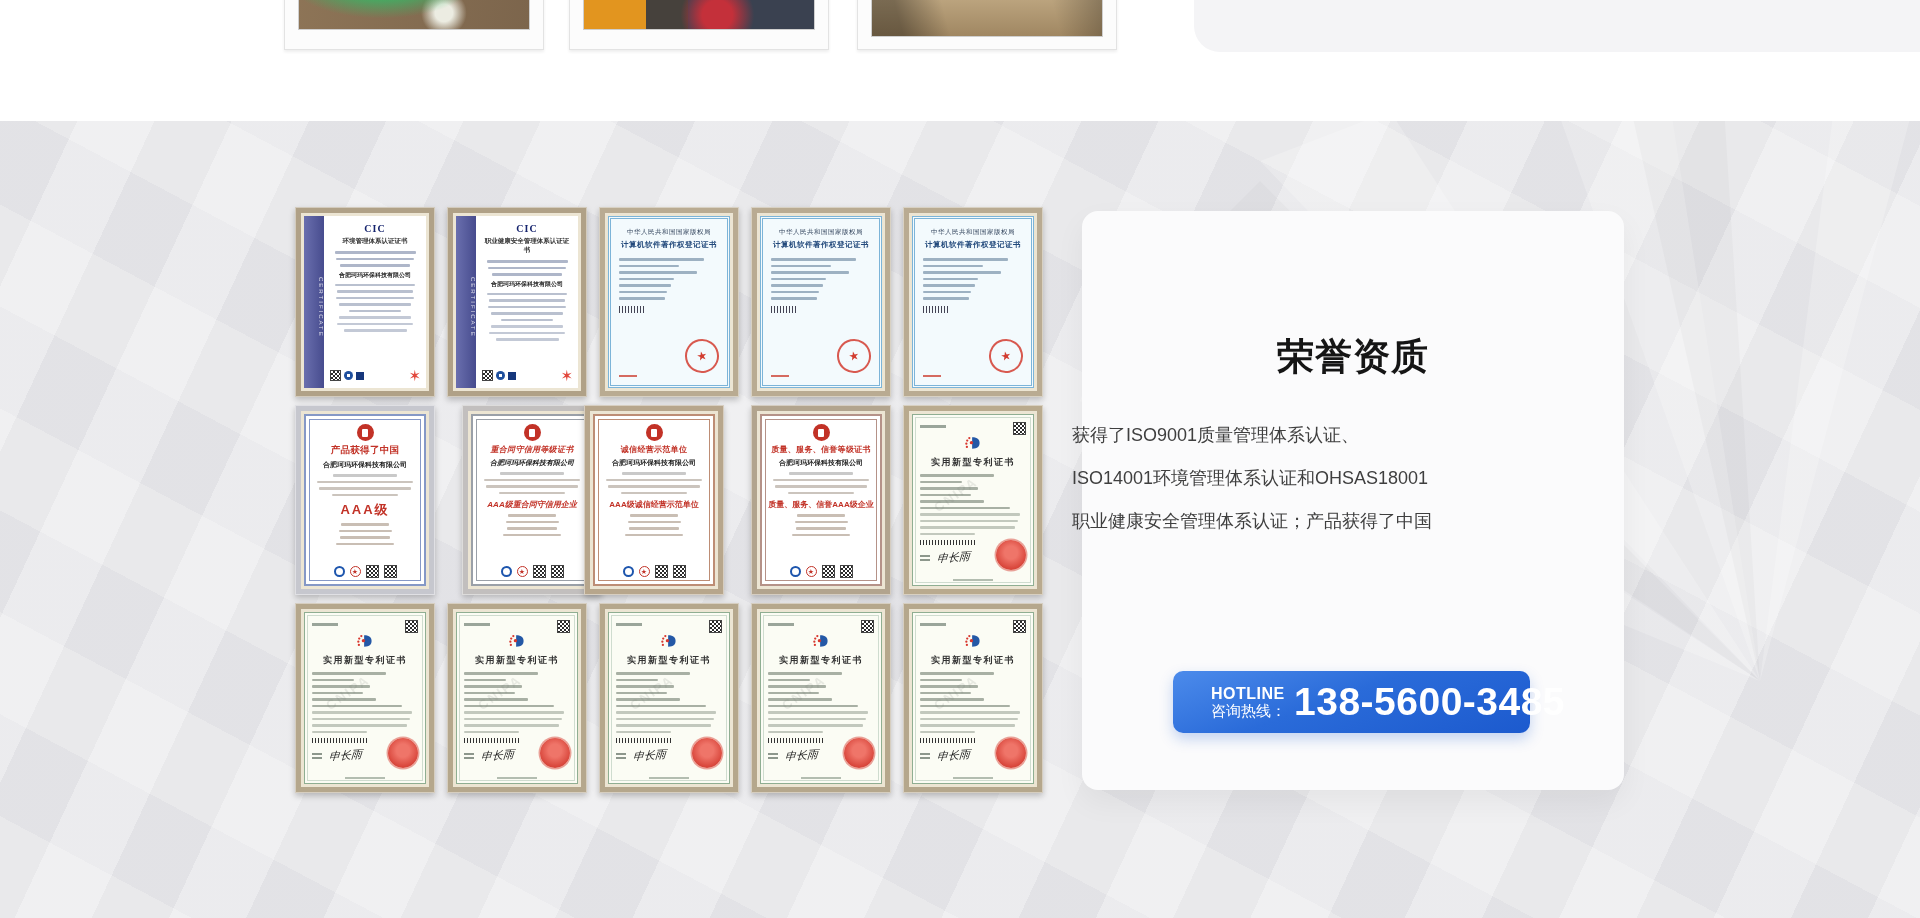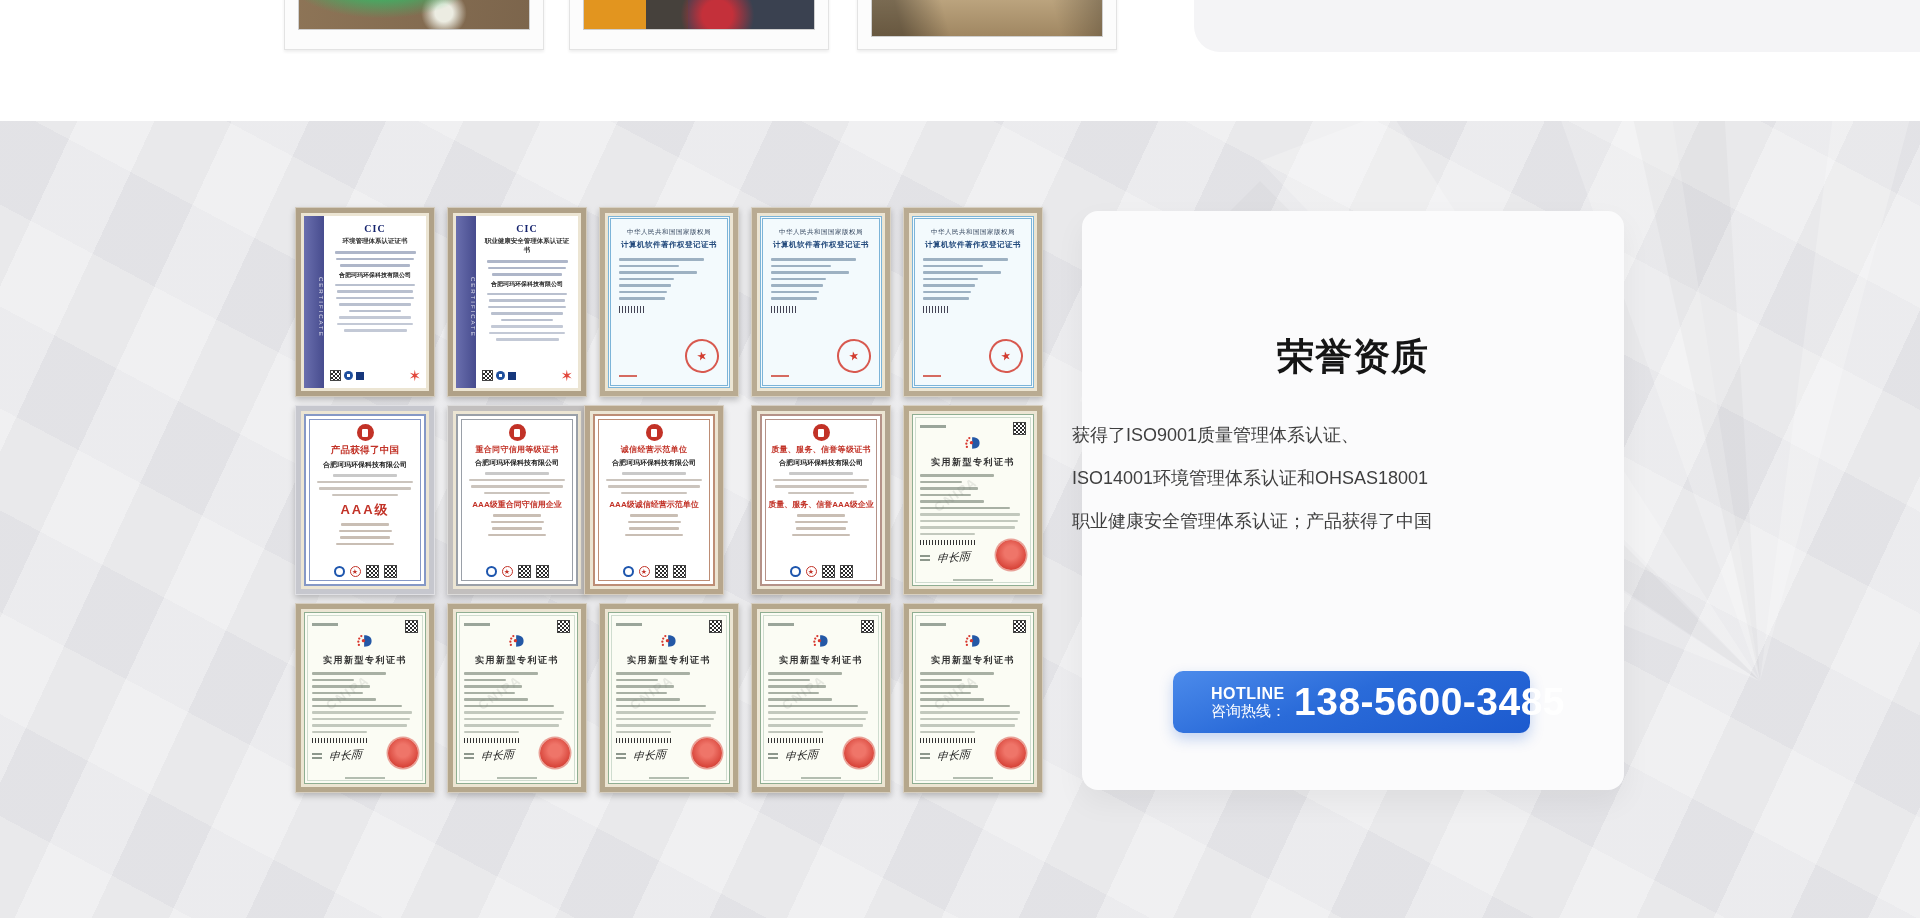--- a/index.html
+++ b/index.html
@@ -296,21 +296,21 @@
             <i class="ln" style="width:54%;background:#c9beb4"></i>
     <div class="cr-foot">
       <span class="cr-c"></span>
       <span class="cr-s">★</span>
       <span class="cr-qr qr"></span>
       <span class="cr-qr qr"></span>
     </div>
                     </div>
         </div>
       </div>
-      <div class="cert t-credit" style="left: 447px; top: 405px; --frame: #c2bfbe; --bd: #9aa0a8;">
+      <div class="cert t-credit" style="left: 462px; top: 405px; font-style: italic; --frame: #c2bfbe; --bd: #9aa0a8;">
         <div class="mat">
                     <div class="paper">
 
     <div class="cr-emblem">
               <i></i>
             </div>
     <div class="cr-title">重合同守信用等级证书</div>
     <div class="cr-company">合肥珂玛环保科技有限公司</div>
     <i class="ln" style="width:60%;background:#c9c9c9"></i>
     <i class="ln" style="width:90%;background:#cbc4bd"></i>

